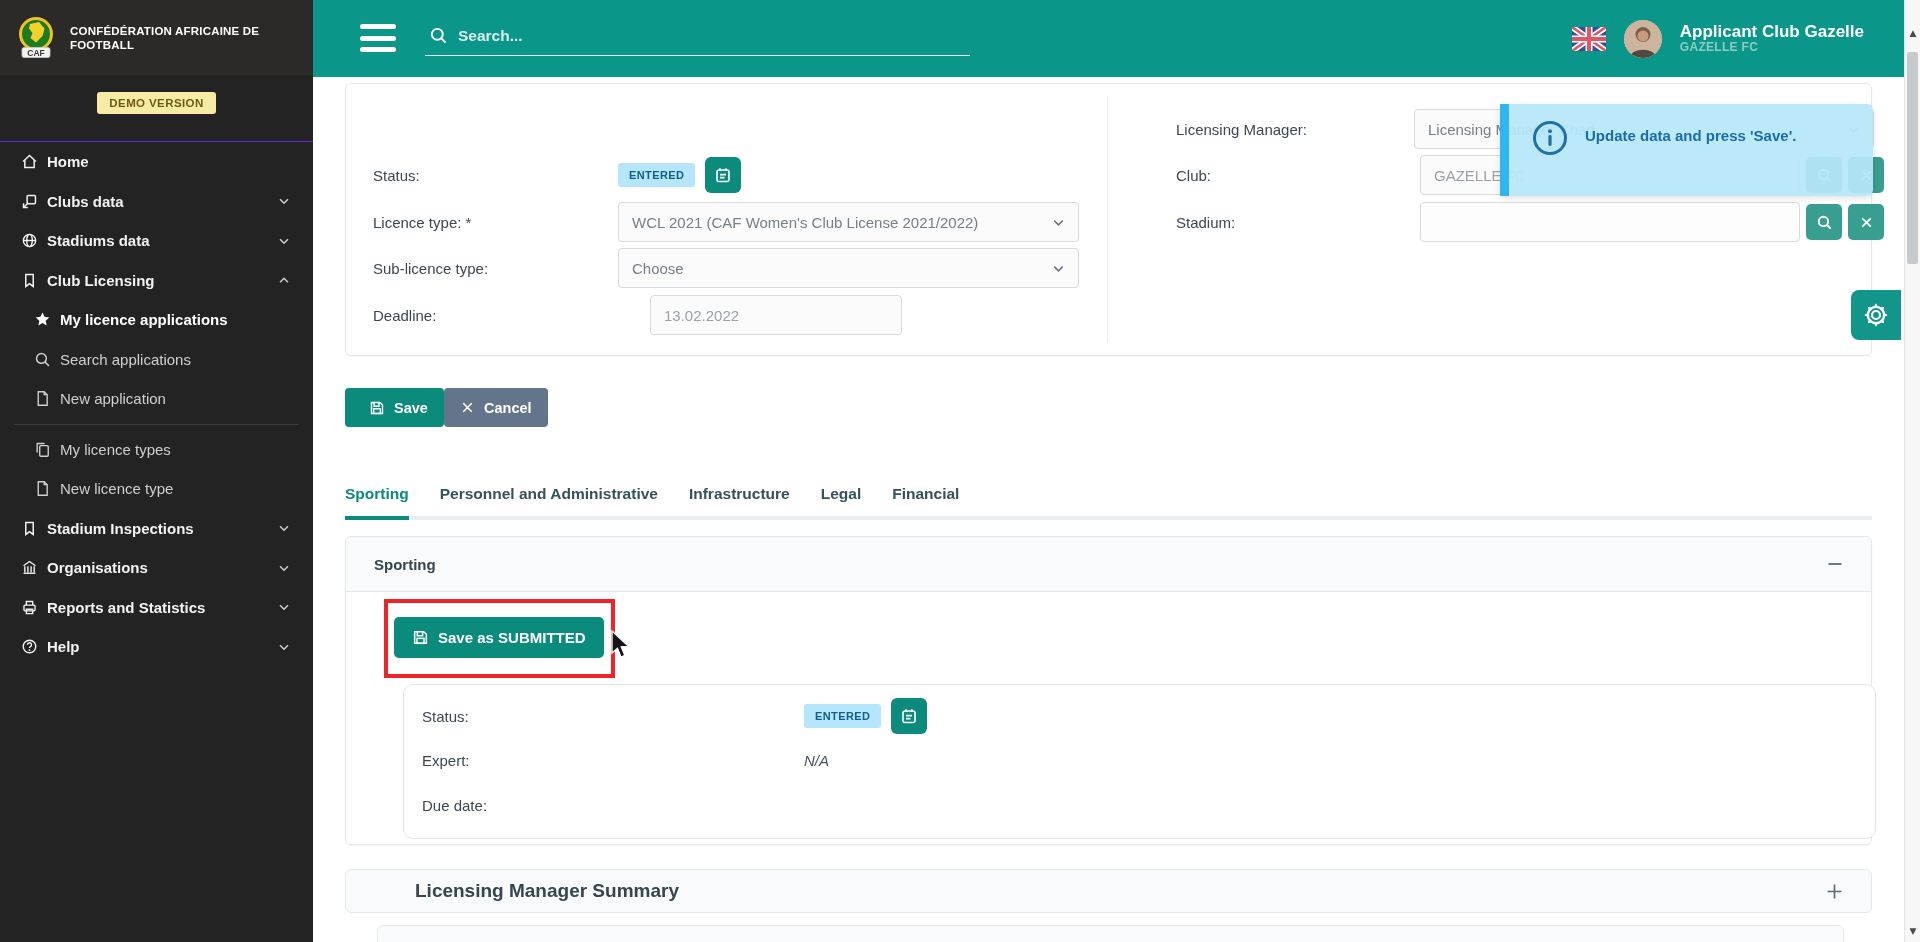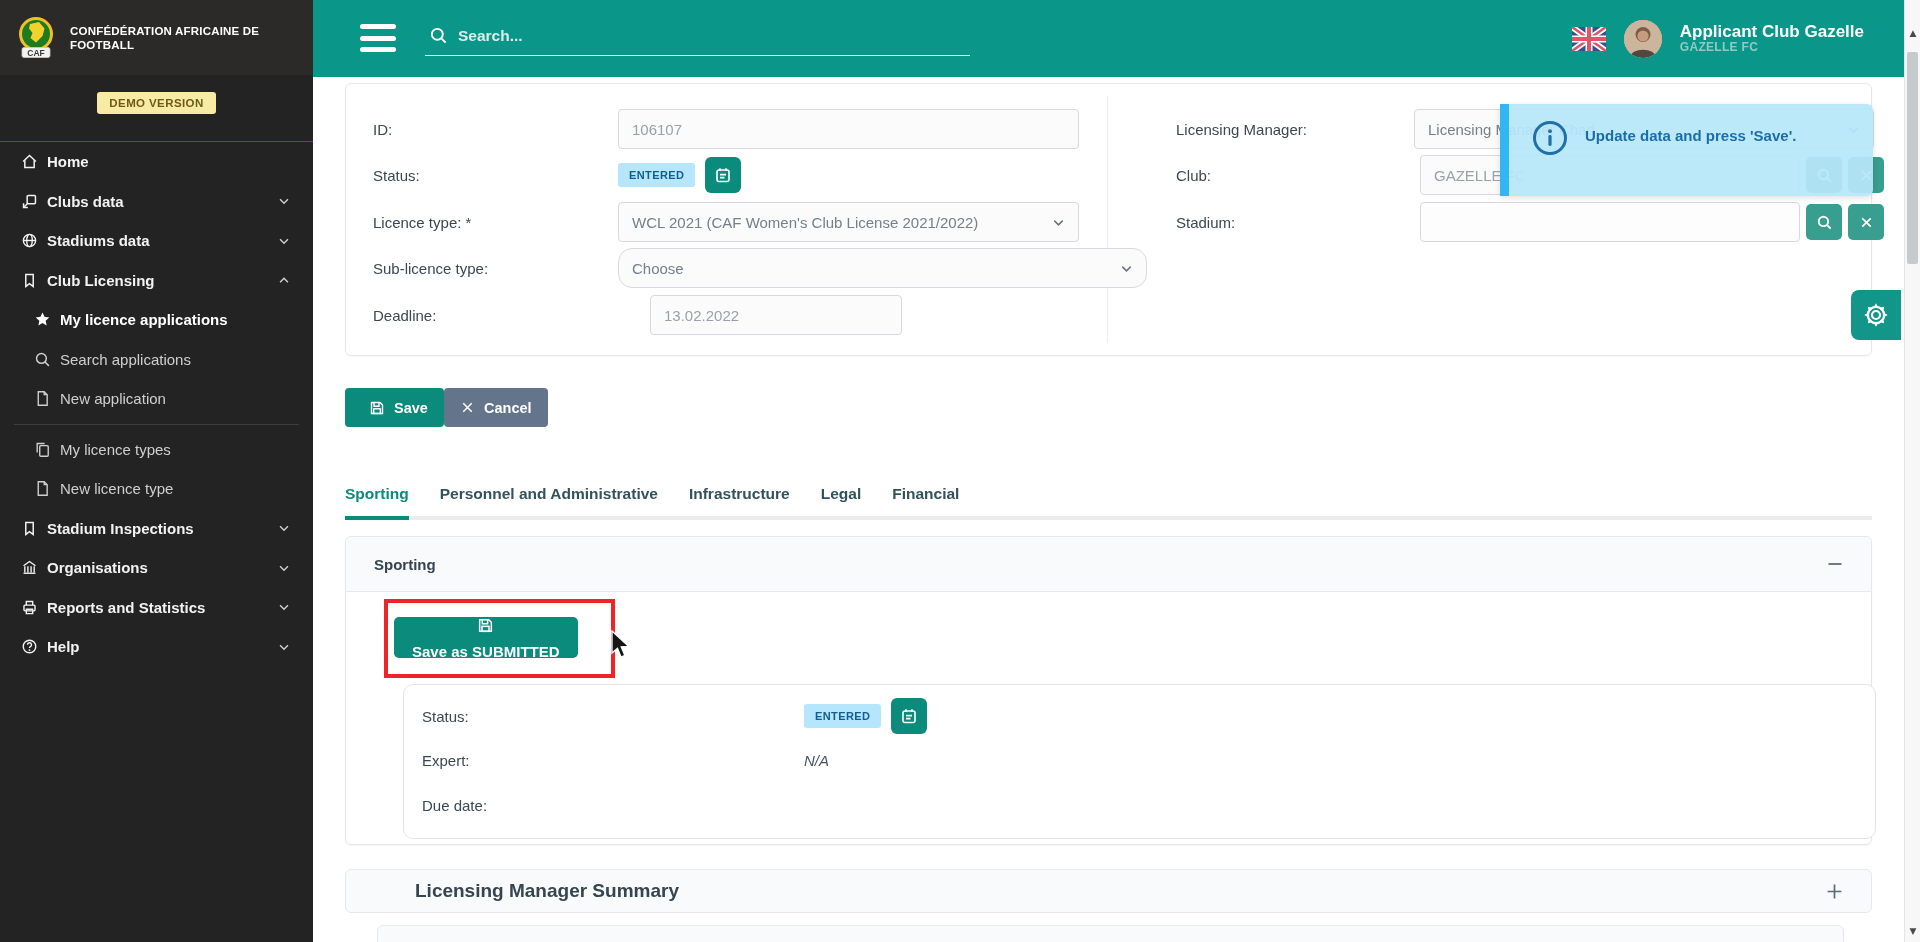--- a/index.html
+++ b/index.html
@@ -320,24 +320,20 @@
       <div class="user-club">GAZELLE FC</div>
     </div>
   </div>
 </div>
 
 <div class="content">
 
   <div class="card card1">
     <div class="vdivider"></div>
 
-    <div class="frow lcol" style="top:25px;">
-      <span class="flabel">ID:</span>
-      <input class="tinput" style="width: 461px;" readonly="" value="106107">
-    </div>
     <div class="frow lcol" style="top:71px;">
       <span class="flabel">Status:</span>
       <span class="badge">ENTERED</span>
       <button class="sqbtn" style="margin-left:10px;">
         <span>
             <svg width="18" height="18" viewBox="0 0 18 18" fill="none" stroke="#fff" stroke-width="1.6">
               <rect x="3" y="4" width="12" height="11.5" rx="2"></rect>
               <path d="M6 2.2 V5 M12 2.2 V5"></path>
               <path d="M6 8.6 H12 M6 11.6 H10.5"></path>
             </svg>
@@ -350,21 +346,21 @@
         <span style="overflow:hidden;white-space:nowrap;">WCL 2021 (CAF Women's Club License 2021/2022)</span>
         <span class="chev">
             <svg width="15" height="15" viewBox="0 0 16 16" fill="none" stroke="currentColor" stroke-width="1.6">
               <path d="M3.5 6 L8 10.5 L12.5 6"></path>
             </svg>
           </span>
       </div>
     </div>
     <div class="frow lcol" style="top:164px;">
       <span class="flabel">Sub-licence type:</span>
-      <div class="tselect" style="width:529px;border-radius:14px;">
+      <div class="tselect" style="width:461px;">
         <span>Choose</span>
         <span class="chev">
             <svg width="15" height="15" viewBox="0 0 16 16" fill="none" stroke="currentColor" stroke-width="1.6">
               <path d="M3.5 6 L8 10.5 L12.5 6"></path>
             </svg>
           </span>
       </div>
     </div>
     <div class="frow lcol" style="top:211px;">
       <span class="flabel">Deadline:</span>
@@ -467,21 +463,21 @@
     <div class="sec-head">
       <span class="sec-title">Sporting</span>
       <span class="collapse-ic">
           <svg width="16" height="16" viewBox="0 0 16 16" stroke="#5b6b7a" stroke-width="1.8">
             <path d="M1.5 8 H14.5"></path>
           </svg>
         </span>
     </div>
 
     <div class="redbox"></div>
-    <button class="btn btn-submit abs" style="left:48px; top:80px;flex-direction:column;">
+    <button class="btn btn-submit abs" style="left:48px; top:80px;">
       <span>
           <svg width="17" height="17" viewBox="0 0 16 16" fill="none" stroke="#fff" stroke-width="1.4">
             <path d="M2.5 2.5 H11 L13.5 5 V13.5 H2.5 Z"></path>
             <path d="M5 2.8 V6.3 H10 V2.8"></path>
             <rect x="4.7" y="8.8" width="6.6" height="4.7"></rect>
           </svg>
         </span>
       <span>Save as SUBMITTED</span>
     </button>
 

